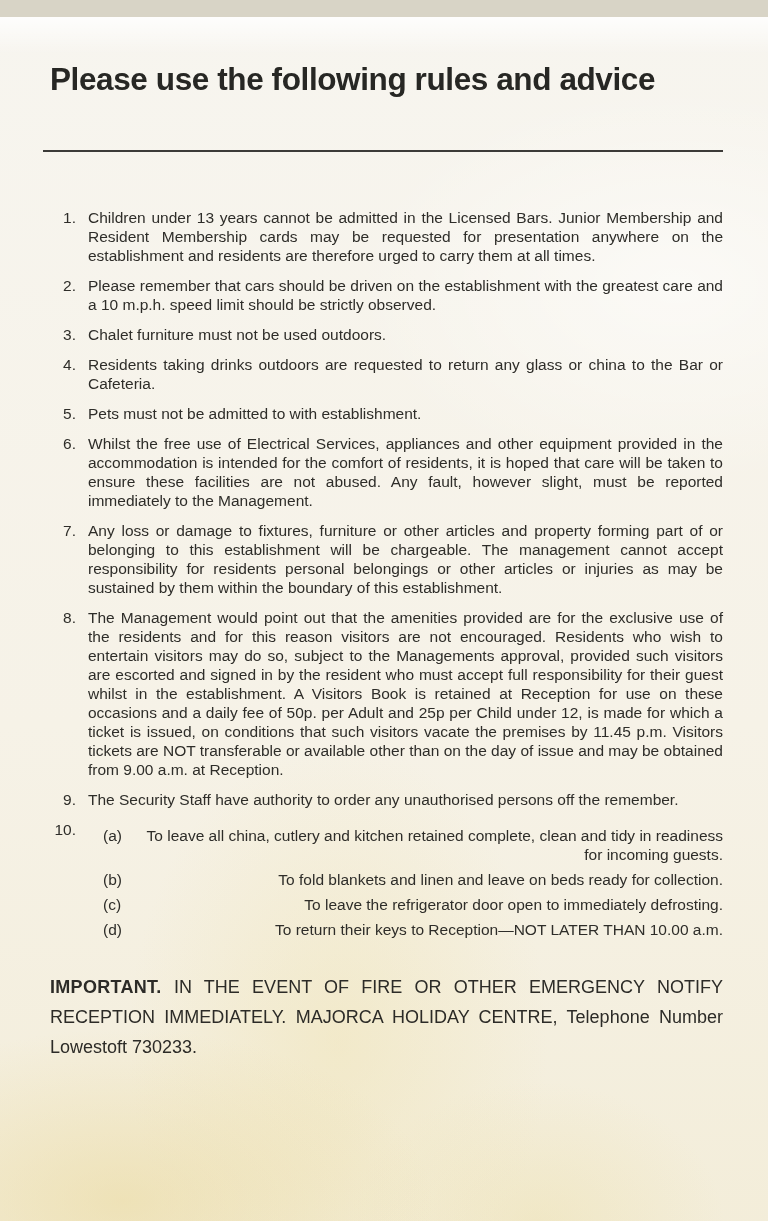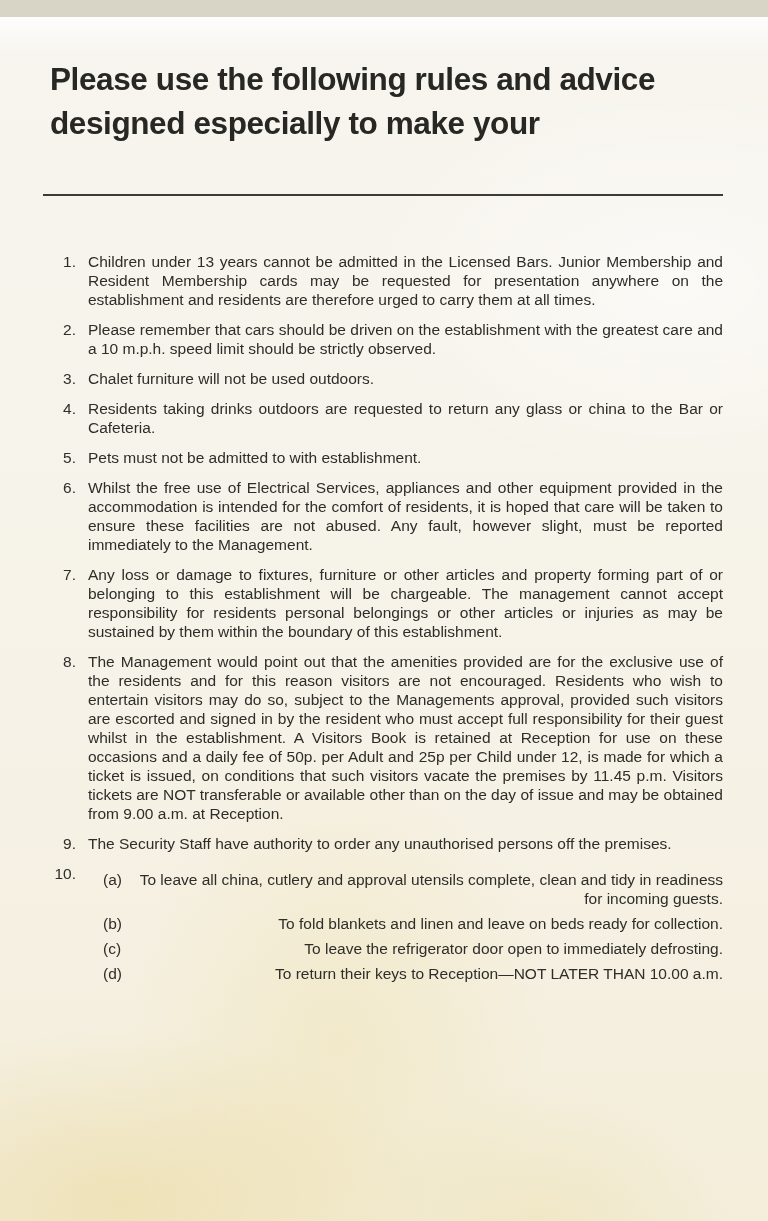--- a/index.html
+++ b/index.html
@@ -78,21 +78,20 @@
   }
   .footer b { font-weight: bold; letter-spacing: 0.3px; }
 </style>
 </head>
 <body>
 
 <div class="page">
 
   <div class="heading">
     <div>Please use the following rules and advice</div>
-    <div>designed especially to make your</div>
   </div>
 
   <hr class="divider">
 
   <div class="rules">
 
     <div class="rule">
       <span class="rule-num">1.</span>
       <div class="rule-body">
           <div class="rule-text">Children under 13 years cannot be admitted in the Licensed Bars. Junior Membership and Resident Membership cards may be requested for presentation anywhere on the establishment and residents are therefore urged to carry them at all times.</div>
@@ -102,21 +101,21 @@
     <div class="rule">
       <span class="rule-num">2.</span>
       <div class="rule-body">
           <div class="rule-text">Please remember that cars should be driven on the establishment with the greatest care and a 10 m.p.h. speed limit should be strictly observed.</div>
         </div>
     </div>
 
     <div class="rule">
       <span class="rule-num">3.</span>
       <div class="rule-body">
-          <div class="rule-text">Chalet furniture will not be used outdoors.</div>
+          <div class="rule-text">Chalet furniture must not be used outdoors.</div>
         </div>
     </div>
 
     <div class="rule">
       <span class="rule-num">4.</span>
       <div class="rule-body">
           <div class="rule-text">Residents taking drinks outdoors are requested to return any glass or china to the Bar or Cafeteria.</div>
         </div>
     </div>
 
@@ -144,44 +143,48 @@
     <div class="rule">
       <span class="rule-num">8.</span>
       <div class="rule-body">
           <div class="rule-text">The Management would point out that the amenities provided are for the exclusive use of the residents and for this reason visitors are not encouraged. Residents who wish to entertain visitors may do so, subject to the Managements approval, provided such visitors are escorted and signed in by the resident who must accept full responsibility for their guest whilst in the establishment. A Visitors Book is retained at Reception for use on these occasions and a daily fee of 50p. per Adult and 25p per Child under 12, is made for which a ticket is issued, on conditions that such visitors vacate the premises by 11.45 p.m. Visitors tickets are NOT transferable or available other than on the day of issue and may be obtained from 9.00 a.m. at Reception.</div>
         </div>
     </div>
 
     <div class="rule">
       <span class="rule-num">9.</span>
       <div class="rule-body">
-          <div class="rule-text">The Security Staff have authority to order any unauthorised persons off the premises.</div>
+          <div class="rule-text">The Security Staff have authority to order any unauthorised persons off the remember.</div>
         </div>
     </div>
 
     <div class="rule">
       <span class="rule-num">10.</span>
       <div class="rule-body">
         <div class="sub-rules">
           <div class="sub-rule">
             <span class="sub-label">(a)</span>
-            <div class="sub-text rule-text">To leave all china, cutlery and approval utensils complete, clean and tidy in readiness for incoming guests.</div>
+            <div class="sub-text rule-text">To leave all china, cutlery and kitchen retained complete, clean and tidy in readiness for incoming guests.</div>
           </div>
           <div class="sub-rule">
             <span class="sub-label">(b)</span>
             <div class="sub-text">To fold blankets and linen and leave on beds ready for collection.</div>
           </div>
           <div class="sub-rule">
             <span class="sub-label">(c)</span>
             <div class="sub-text">To leave the refrigerator door open to immediately defrosting.</div>
           </div>
           <div class="sub-rule">
             <span class="sub-label">(d)</span>
             <div class="sub-text">To return their keys to Reception—NOT LATER THAN 10.00 a.m.</div>
           </div>
         </div>
       </div>
     </div>
 
   </div>
 
+  <div class="footer">
+    <b>IMPORTANT.</b>
+    <span>IN THE EVENT OF FIRE OR OTHER EMERGENCY NOTIFY RECEPTION IMMEDIATELY. MAJORCA HOLIDAY CENTRE, Telephone Number Lowestoft 730233.</span>
+  </div>
 
 </div>
 
 </body></html>

